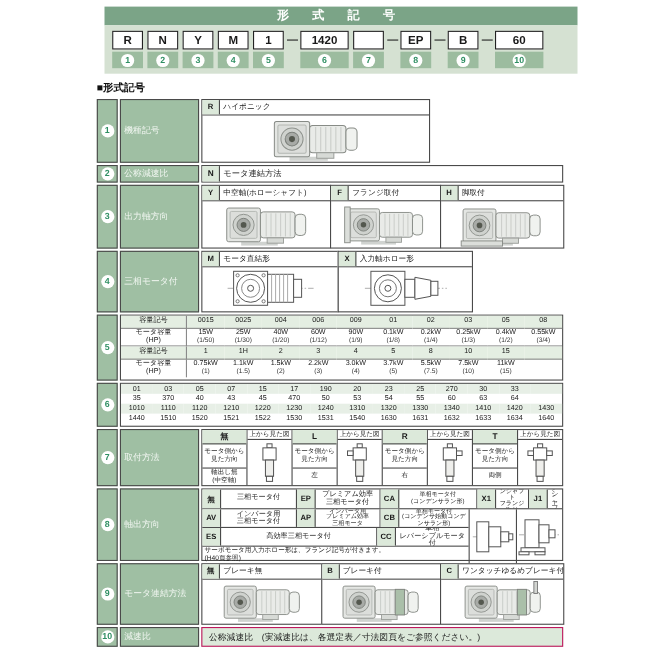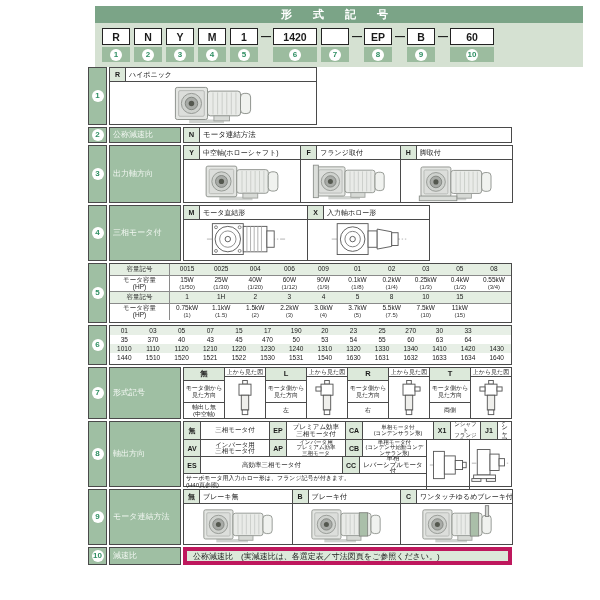--- a/index.html
+++ b/index.html
@@ -1,20 +1,20 @@
 <!DOCTYPE html>
 <html><head>
 <meta charset="utf-8">
 <style>
   html,body{margin:0;padding:0;background:#fff;}
   body{width:600px;height:600px;overflow:hidden;font-family:"Liberation Sans","DejaVu Sans",sans-serif;color:#1a1a1a;}
   .page{position:relative;width:600px;height:600px;}
 
   
-  .hdr{margin:6px 0 0 95px;width:488px;}
+  .hdr{margin:6px 0 0 95px;width:430px;}
   .banner{height:17px;background:#7ba487;color:#fff;font-size:11px;letter-spacing:9px;text-align:center;line-height:17px;font-weight:bold;}
   .panel{background:#d5e1d2;padding:5px 7px 5px 7px;display:flex;align-items:flex-start;}
   .grp{display:flex;flex-direction:column;align-items:center;margin-right:4px;}
   .codebox{border:1.5px solid #222;background:#fff;height:15px;min-width:20px;padding:0 3px;font-weight:bold;font-size:10.5px;display:flex;align-items:center;justify-content:center;}
   .codebox.wide{min-width:36px;}
   .tile{margin-top:2px;background:#9cbc9f;align-self:stretch;height:15px;display:flex;align-items:center;justify-content:center;}
   .circ{width:12px;height:12px;border-radius:50%;background:#fff;color:#2f8f63;font-size:8px;font-weight:bold;display:flex;align-items:center;justify-content:center;line-height:1;}
   .dash{font-weight:bold;font-size:10px;line-height:18px;margin:0 2px 0 -1px;}
 
   
@@ -72,21 +72,21 @@
   .albl.flexfill{flex:1;border-right:none;}
   .abottom{display:flex;flex:1;}
   .aleft{width:242px;min-width:242px;display:flex;flex-direction:column;border-right:1px solid #4a4a4a;}
   .aleft .arow{height:16px;}
   .anote{flex:1;display:flex;align-items:center;padding:1px 2px;font-size:6px;line-height:1.15;white-space:pre-line;}
   .adraw{flex:1;display:flex;}
   .adrawbox{flex:1;display:flex;align-items:center;justify-content:center;}
   .adrawbox+.adrawbox{border-left:1px solid #4a4a4a;}
 
   
-  .r10box{border:4px solid #be185d;background:#dce9da;flex:1;display:flex;align-items:center;font-size:8px;padding:0 6px;}
+  .r10box{border:1px solid #be185d;background:#dce9da;flex:1;display:flex;align-items:center;font-size:8px;padding:0 6px;}
 </style>
 </head>
 <body>
 
 <div class="page">
 
   <div class="hdr">
     <div class="banner">形 式 記 号</div>
     <div class="panel">
         <div class="grp">
@@ -149,27 +149,29 @@
         <span class="dash">—</span>
         <div class="grp">
           <div class="codebox wide">60</div>
           <div class="tile">
             <span class="circ">10</span>
           </div>
         </div>
       </div>
   </div>
 
+  <div class="heading">■形式記号</div>
 
   <div class="tbl">
 
     <div class="trow" style="height:58px">
       <div class="numcell">
           <span class="circ">1</span>
         </div>
+      <div class="lblcell">機種記号</div>
       <div class="ccell">
           <div class="obox" style="width: 206px;">
             <div class="ohead">
               <span class="ocode">R</span>
               <span class="odesc">ハイポニック</span>
             </div>
             <div class="oimg">
               <svg width="88" height="44" viewBox="0 0 90 48">
                 <rect x="19" y="42" width="38" height="4" fill="#d0d3d0"></rect>
                 <rect x="4" y="7" width="35" height="35" rx="2" fill="#e4e6e3" stroke="#878b86"></rect>
@@ -499,21 +501,21 @@
             <div class="fr">1634</div>
             <div class="fr">1640</div>
           </div>
         </div>
     </div>
 
     <div class="trow" style="height:52px">
       <div class="numcell">
           <span class="circ">7</span>
         </div>
-      <div class="lblcell">形式記号</div>
+      <div class="lblcell">取付方法</div>
       <div class="ccell">
           <div class="axwrap">
             <div class="axgrp">
               <div class="axleft">
                 <div class="axcode">無</div>
                 <div class="axfrom">モータ側から
 見た方向</div>
                 <div class="axdir">軸出し無
 (中空軸)</div>
               </div>

